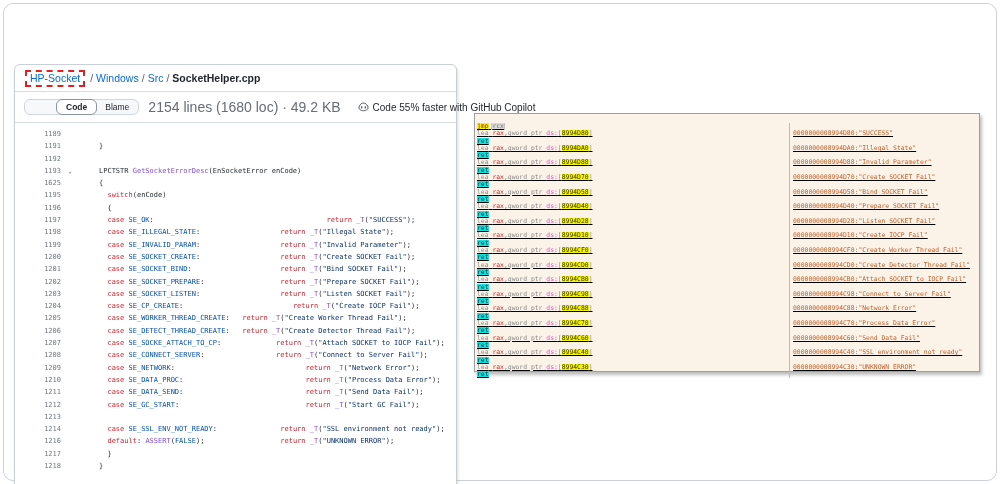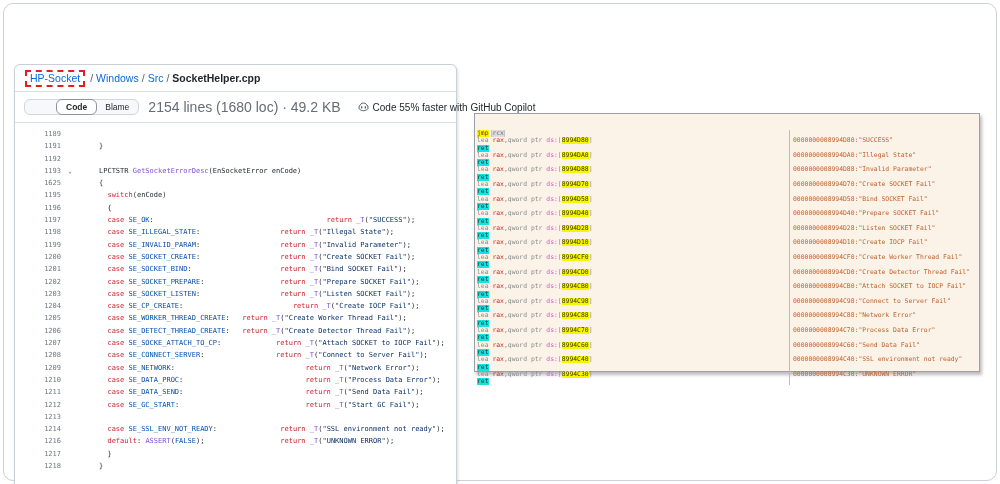--- a/index.html
+++ b/index.html
@@ -28,21 +28,21 @@
   .codearea{padding-top:5px;font-family:"DejaVu Sans Mono",monospace;font-size:7px;}
   .cl{display:flex;height:12.3px;line-height:12.3px;white-space:pre;}
   .ln{width:46px;text-align:right;color:#6e7781;flex:none;cursor:pointer;}
   .chev{width:18px;flex:none;text-align:center;color:#57606a;font-size:6px;cursor:pointer;}
   .ctext{padding-left:20px;}
   .tp{color:#24292f}.tk{color:#cf222e}.tc{color:#0550ae}.tf{color:#8250df}.ts{color:#0a3069}
 
   
   .dbg{position:absolute;left:474px;top:113px;width:506px;height:259px;background:#fbf3e7;
        border:1px solid #9aa0a6;box-shadow:2px 3px 3px rgba(110,110,110,.45);
-       font-family:"DejaVu Sans Mono",monospace;font-size:6.4px;padding-top:16px;box-sizing:border-box;}
+       font-family:"DejaVu Sans Mono",monospace;font-size:6.4px;padding-top:9px;box-sizing:border-box;text-decoration:underline;}
   .arow{display:flex;height:7.3px;line-height:7.2px;white-space:pre;}
   .acell{width:312px;flex:none;padding-left:2px;overflow:hidden;}
   .ccell{flex:1;border-left:1px solid #e2b387;padding-left:3px;color:#c2602c;overflow:hidden;}
   .amn,.aop{color:#8a8a8a}
   .areg{color:#cc2222}
   .aseg{color:#df4fd0}
   .aaddr{background:#f6f600;color:#3f3a00}
   .amnj{background:#f6f600;color:#a02000}
   .aregbox{background:#dcdcdc;color:#6f6f6f;outline:1px solid #c2c2c2;}
   .aret{background:#17e2e2;color:#143434}

